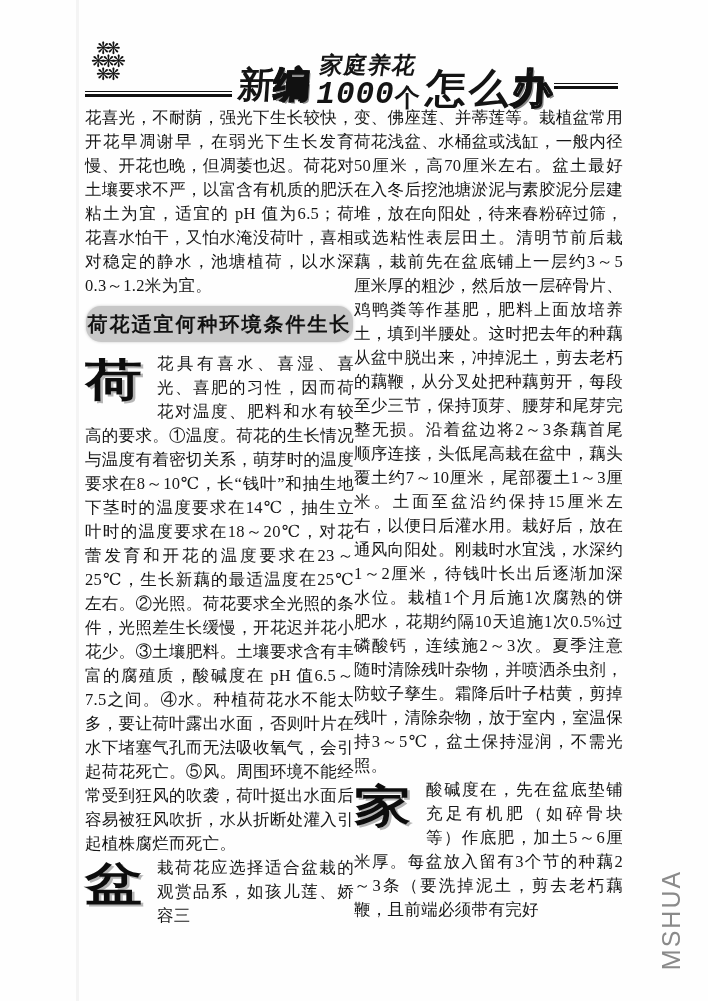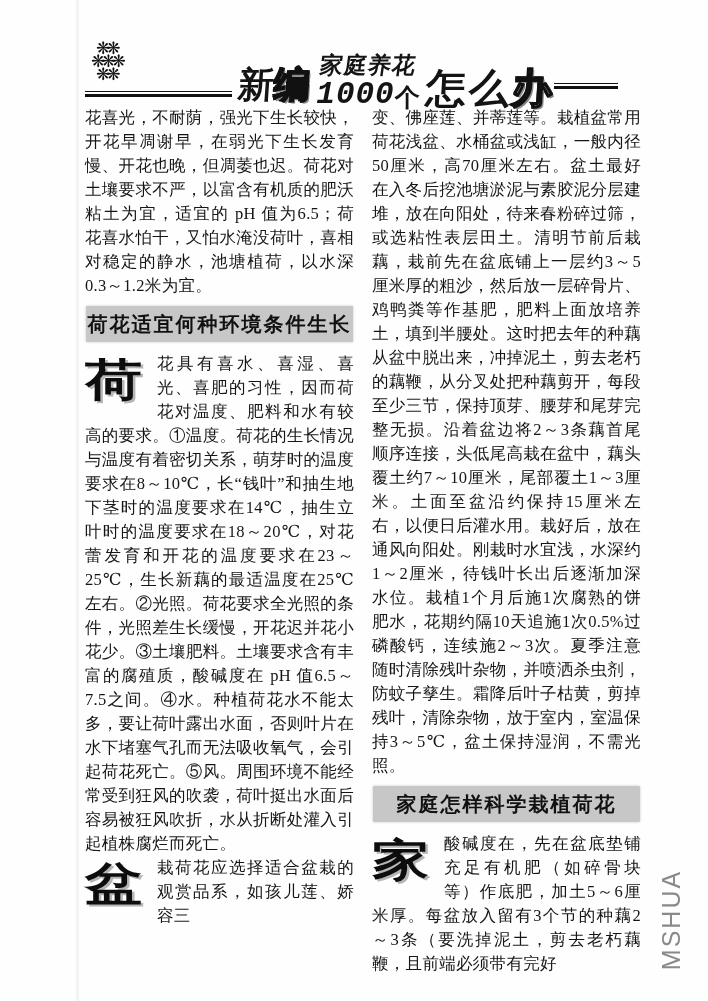--- a/index.html
+++ b/index.html
@@ -22,25 +22,25 @@
         text-shadow:2px 2px 0 #8a8a8a, -1px -1px 0 #111, 1px -1px 0 #111, -1px 1px 0 #111, 1px 1px 0 #111;}
   .t-stack{display:flex;flex-direction:column;align-items:center;margin:0 1px;}
   .t-top{font-weight:900;font-size:23px;line-height:1;letter-spacing:1px;transform:skewX(-8deg);}
   .t-bottom{display:flex;align-items:flex-end;margin-top:2px;}
   .t-num{font-style:italic;font-weight:900;font-size:31px;line-height:1;letter-spacing:1px;
          font-family:Liberation Mono, monospace;}
   .t-ge{font-weight:900;font-size:25px;line-height:1;font-style:normal;}
   .t-suffix{font-weight:900;font-size:40px;line-height:1;letter-spacing:3px;margin-bottom:2px;transform:skewX(-3deg);}
 
   
-  .columns{position:absolute;left:85px;top:106px;width:556px;display:flex;gap:18px;}
+  .columns{position:absolute;left:85px;top:106px;width:556px;display:flex;}
   .col{width:269px;}
   .body-text{margin:0;font-size:16.5px;line-height:24px;letter-spacing:0.3px;
              text-align:justify;color:#151515;}
-  .section-header{margin:8px 1px 10px;background:#c7c7c7;border-radius:1px;text-align:center;
+  .section-header{margin:8px 1px 10px;background:#c7c7c7;border-radius:15px;text-align:center;
                   font-family:"DejaVu Sans","Liberation Sans",sans-serif;font-weight:700;
                   font-size:20px;line-height:36px;letter-spacing:2px;color:#111;
                   box-shadow:0 0 3px #c9c9c9;}
   .dropcap{float:left;width:66px;height:50px;margin:3px 6px 0 0;text-align:left;
            font-family:"DejaVu Sans","Liberation Sans",sans-serif;font-weight:900;
            font-size:44px;line-height:50px;color:#0d0d0d;
            transform:scaleX(1.3);transform-origin:left center;
            text-shadow:2px 2px 0 #b5b5b5;}
 
   
@@ -82,19 +82,18 @@
 
       <h2 class="section-header"><span>荷花适宜何种环境条件生长</span></h2>
       <p class="body-text"><span class="dropcap">荷</span><span>花具有喜水、喜湿、喜光、喜肥的习性，因而荷花对温度、肥料和水有较高的要求。①温度。荷花的生长情况与温度有着密切关系，萌芽时的温度要求在8～10℃，长“钱叶”和抽生地下茎时的温度要求在14℃，抽生立叶时的温度要求在18～20℃，对花蕾发育和开花的温度要求在23～25℃，生长新藕的最适温度在25℃左右。②光照。荷花要求全光照的条件，光照差生长缓慢，开花迟并花小花少。③土壤肥料。土壤要求含有丰富的腐殖质，酸碱度在 pH 值6.5～7.5之间。④水。种植荷花水不能太多，要让荷叶露出水面，否则叶片在水下堵塞气孔而无法吸收氧气，会引起荷花死亡。⑤风。周围环境不能经常受到狂风的吹袭，荷叶挺出水面后容易被狂风吹折，水从折断处灌入引起植株腐烂而死亡。</span></p>
 
       <p class="body-text"><span class="dropcap">盆</span><span>栽荷花应选择适合盆栽的观赏品系，如孩儿莲、娇容三</span></p>
     </section>
 
     <section class="col">
       <p class="body-text">变、佛座莲、并蒂莲等。栽植盆常用荷花浅盆、水桶盆或浅缸，一般内径50厘米，高70厘米左右。盆土最好在入冬后挖池塘淤泥与素胶泥分层建堆，放在向阳处，待来春粉碎过筛，或选粘性表层田土。清明节前后栽藕，栽前先在盆底铺上一层约3～5厘米厚的粗沙，然后放一层碎骨片、鸡鸭粪等作基肥，肥料上面放培养土，填到半腰处。这时把去年的种藕从盆中脱出来，冲掉泥土，剪去老朽的藕鞭，从分叉处把种藕剪开，每段至少三节，保持顶芽、腰芽和尾芽完整无损。沿着盆边将2～3条藕首尾顺序连接，头低尾高栽在盆中，藕头覆土约7～10厘米，尾部覆土1～3厘米。土面至盆沿约保持15厘米左右，以便日后灌水用。栽好后，放在通风向阳处。刚栽时水宜浅，水深约1～2厘米，待钱叶长出后逐渐加深水位。栽植1个月后施1次腐熟的饼肥水，花期约隔10天追施1次0.5%过磷酸钙，连续施2～3次。夏季注意随时清除残叶杂物，并喷洒杀虫剂，防蚊子孳生。霜降后叶子枯黄，剪掉残叶，清除杂物，放于室内，室温保持3～5℃，盆土保持湿润，不需光照。</p>
 
-      <h2 class="section-header"><span>家庭怎样科学栽植荷花</span></h2>
       <p class="body-text"><span class="dropcap">家</span><span>酸碱度在，先在盆底垫铺充足有机肥（如碎骨块等）作底肥，加土5～6厘米厚。每盆放入留有3个节的种藕2～3条（要洗掉泥土，剪去老朽藕鞭，且前端必须带有完好</span></p>
     </section>
   </main>
 
   <div class="watermark">MSHUA</div>
 </div>
 
 </body></html>

